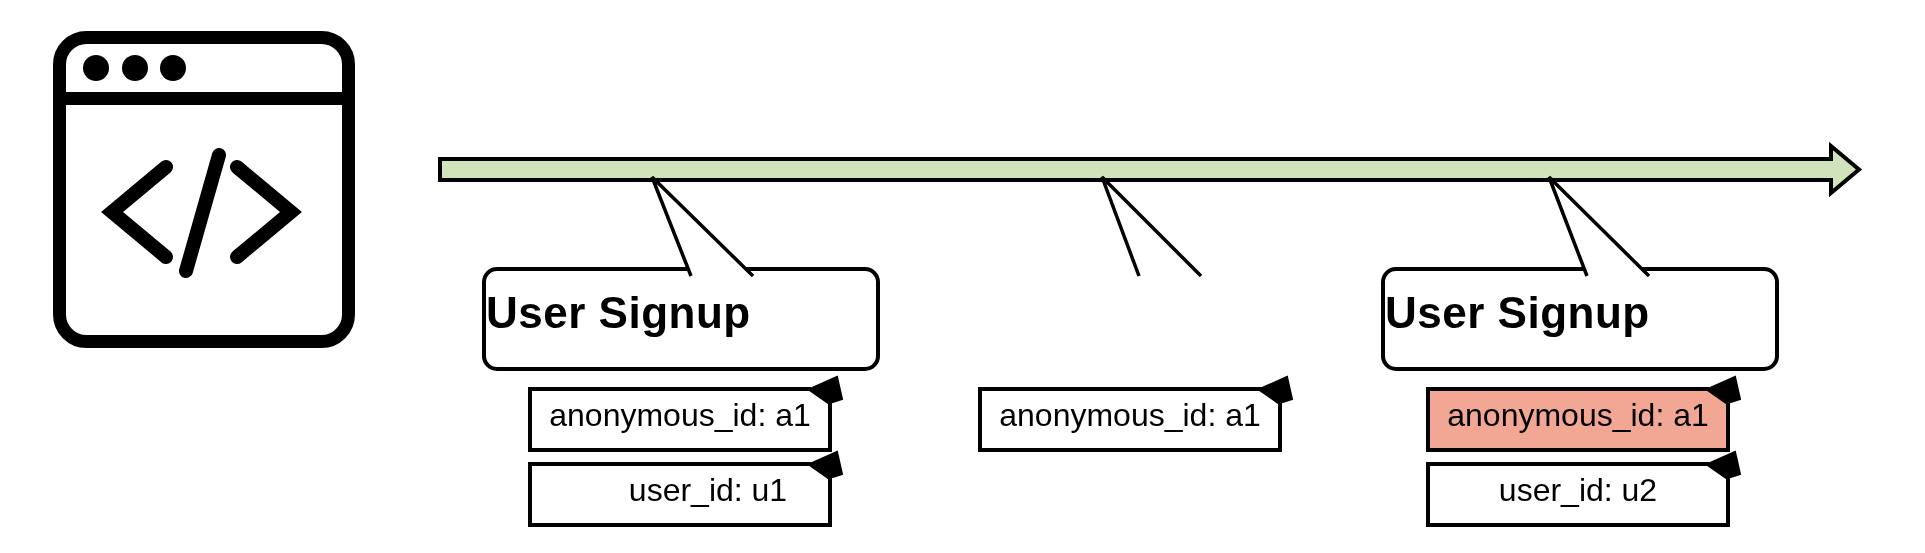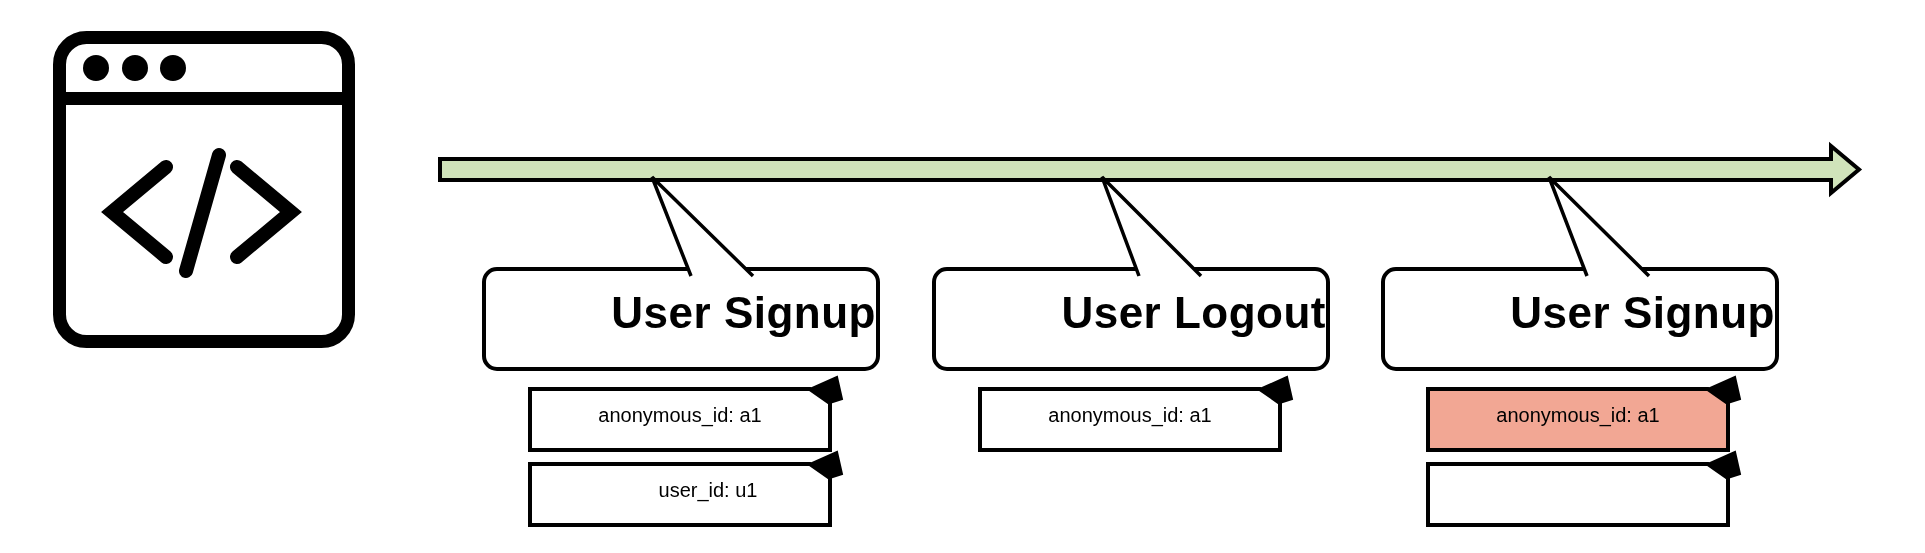--- a/index.html
+++ b/index.html
@@ -22,21 +22,21 @@
     position: absolute;
     box-sizing: border-box;
     width: 398px;
     height: 104px;
     background: #ffffff;
     border: 4px solid #000000;
     border-radius: 15px;
     z-index: 2;
     display: flex;
     align-items: center;
-    justify-content: flex-end;
+    justify-content: flex-start;
     padding-bottom: 12px;
   }
   .event-title {
     font-size: 44px;
     font-weight: bold;
     color: #000000;
     letter-spacing: 0.5px;
     white-space: nowrap;
   }
   #box-1 { left: 482px;  top: 267px; }
@@ -46,21 +46,21 @@
   .tag-label {
     position: absolute;
     width: 288px;
     height: 61px;
     z-index: 4;
     display: flex;
     align-items: center;
     justify-content: center;
     padding-bottom: 8px;
     box-sizing: border-box;
-    font-size: 20px;
+    font-size: 32px;
     color: #000000;
     white-space: nowrap;
   }
   #tag-text-1a { left: 536px;  top: 389px; }
   #tag-text-1b { left: 564px;  top: 464px; }
   #tag-text-2a { left: 986px;  top: 389px; }
   #tag-text-3a { left: 1434px; top: 389px; }
   #tag-text-3b { left: 1434px; top: 464px; }
 </style>
 </head>
@@ -100,31 +100,29 @@
       <path fill="#000000" stroke-width="2" d="M 1708 389 L 1735 377 L 1740 399 L 1728 403 Z"></path>
 
       <path stroke-width="4" d="M 1428 464 H 1708 L 1728 478 V 525 H 1428 Z" fill="#FFFFFF"></path>
       <path fill="#000000" stroke-width="2" d="M 1708 464 L 1735 452 L 1740 474 L 1728 478 Z"></path>
     </g>
   </svg>
 
   <div id="box-1" class="event-box">
     <span class="event-title">User Signup</span>
   </div>
-  <div id="box-2" class="event-box">
-    <span class="event-title">User Logout</span>
-  </div>
   <div id="box-3" class="event-box">
     <span class="event-title">User Signup</span>
   </div>
 
   <svg id="tails-layer" class="layer" viewBox="0 0 1925 553">
     <path d="M 691 276 L 652 177 L 753 276" fill="#ffffff" stroke="#000000" stroke-width="3.5"></path>
     <path d="M 1139 276 L 1102 177 L 1201 276" fill="#ffffff" stroke="#000000" stroke-width="3.5"></path>
     <path d="M 1587 276 L 1549 177 L 1649 276" fill="#ffffff" stroke="#000000" stroke-width="3.5"></path>
   </svg>
 
   <div id="tag-text-1a" class="tag-label">anonymous_id: a1</div>
   <div id="tag-text-1b" class="tag-label">user_id: u1</div>
   <div id="tag-text-2a" class="tag-label">anonymous_id: a1</div>
   <div id="tag-text-3a" class="tag-label">anonymous_id: a1</div>
+  <div id="tag-text-3b" class="tag-label">user_id: u2</div>
 
 </div>
 
 </body></html>

